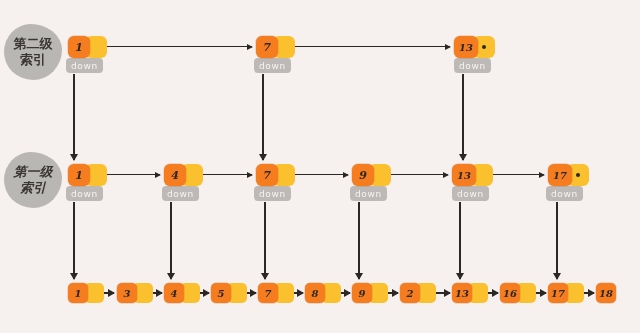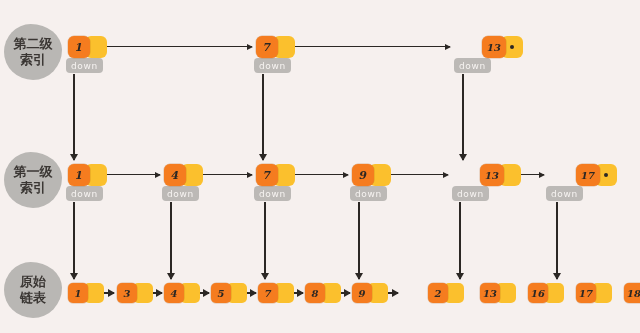--- a/index.html
+++ b/index.html
@@ -52,21 +52,21 @@
     align-items: center;
     justify-content: center;
     color: #2b2724;
     font-size: 11px;
     font-style: italic;
     font-weight: bold;
     font-family: "DejaVu Serif", serif;
     z-index: 2;
     box-shadow: 0 0 0 0.5px rgba(180,90,10,.35);
   }
-  .node .val.wide { width: 24px; font-size: 10px; margin-left: 28px; }
+  .node .val.wide { width: 24px; font-size: 10px; }
   .node .ptr {
     width: 22px;
     background: #fbc02d;
     border-radius: 6px;
     margin-left: -5px;
     position: relative;
     z-index: 1;
   }
   .node.small { height: 20px; }
   .node.small .val { width: 20px; font-size: 10px; border-radius: 5px; }
@@ -142,29 +142,25 @@
 </head>
 <body>
 
 <div id="canvas">
 
   <div class="row-label" style="left:4px; top:24px;">
     <span>第二级</span>
     <span>索引</span>
   </div>
 
-  <div class="row-label" style="left:4px; top:152px;">
+  <div class="row-label" style="left:4px; top:152px;font-style:italic;">
     <span>第一级</span>
     <span>索引</span>
   </div>
 
-  <div class="row-label" style="left:4px; top:262px;">
-    <span>原始</span>
-    <span>链表</span>
-  </div>
 
   <div class="node" style="left:68px; top:36px;">
     <div class="val">1</div>
     <div class="ptr"></div>
   </div>
   <div class="down-badge" style="left:66px; top:58px;">
     <span>down</span>
   </div>
 
   <div class="node" style="left:256px; top:36px;">

